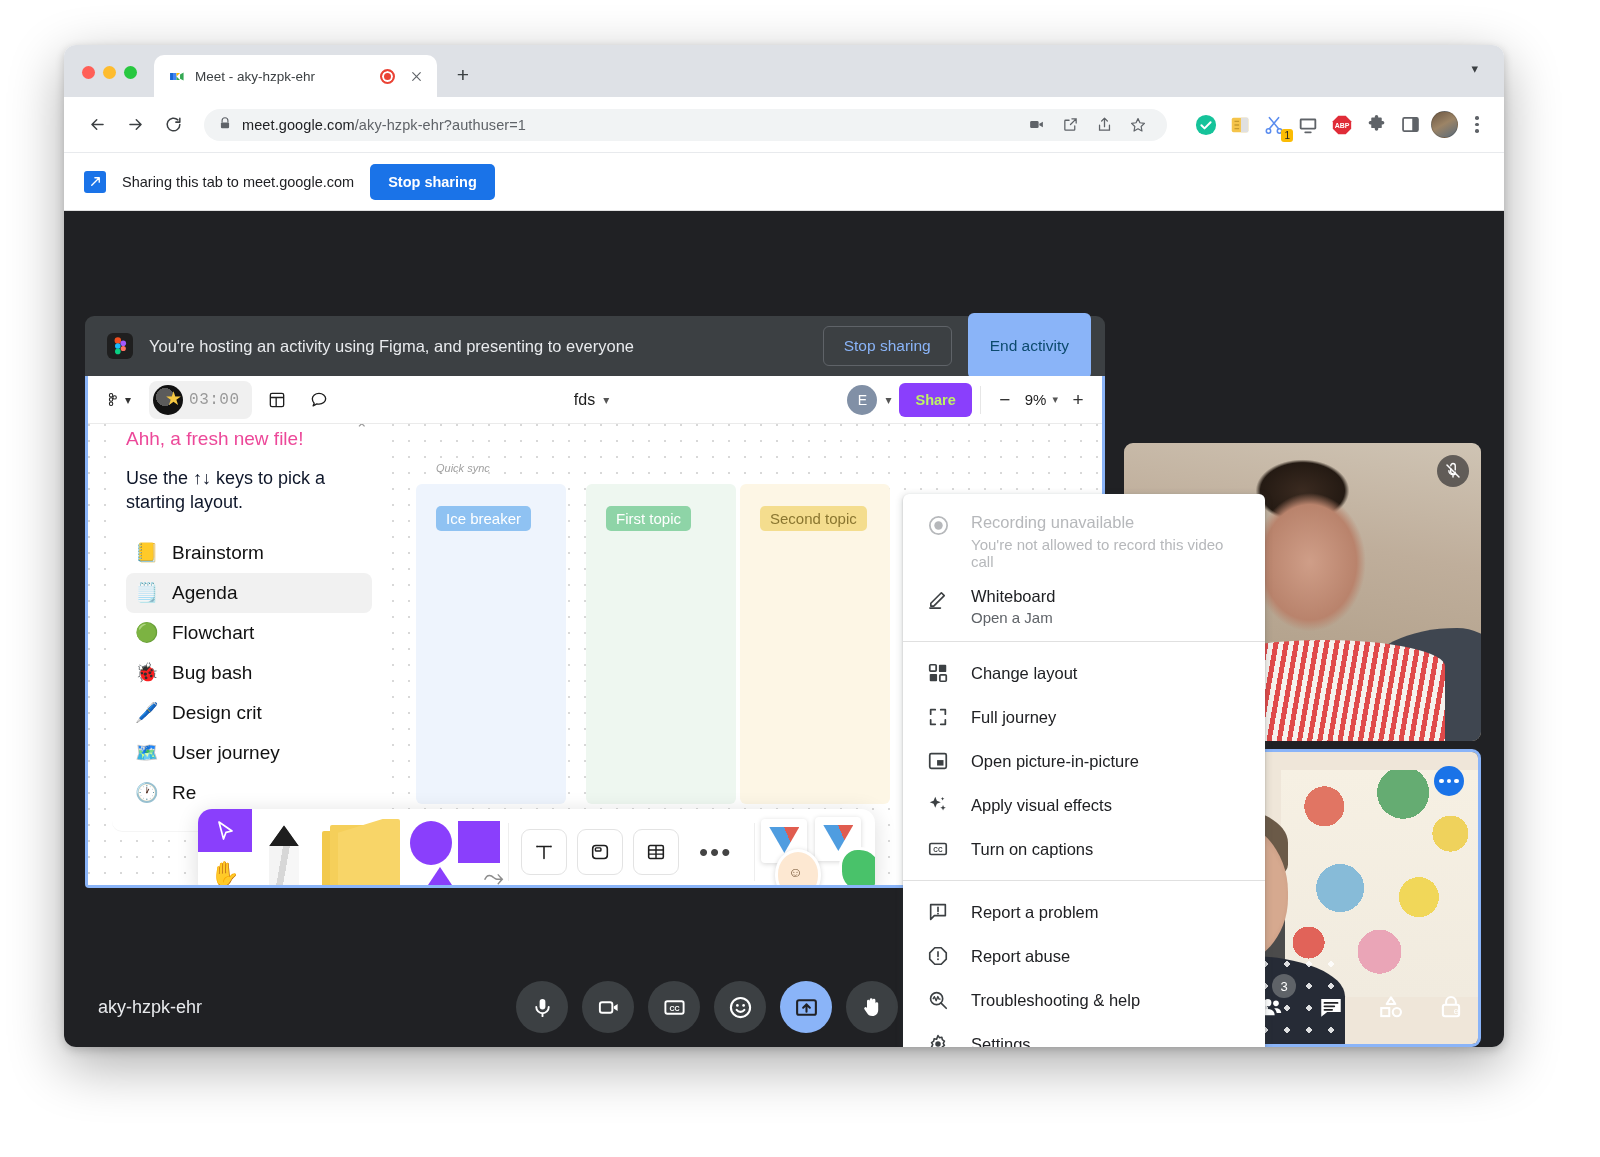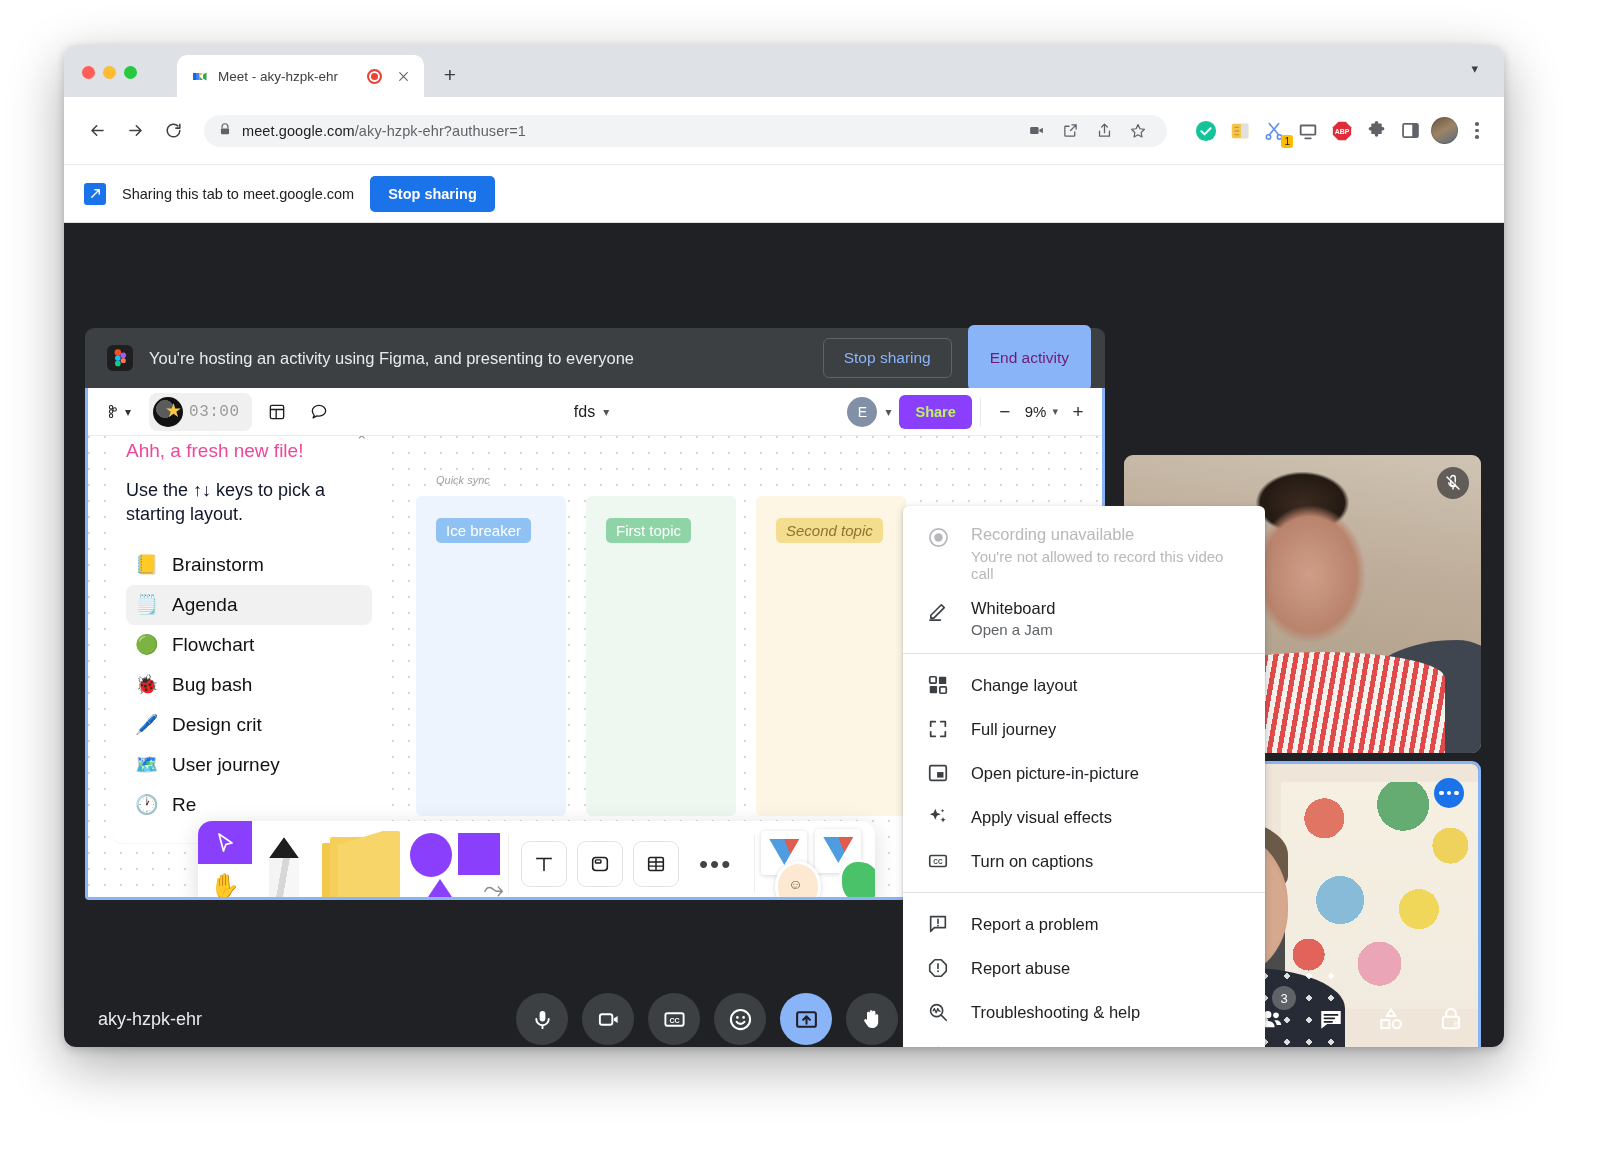--- a/index.html
+++ b/index.html
@@ -24,21 +24,21 @@
   
   .tabstrip {
     position: relative; height: 52px; background: #dee1e6;
     display: flex; align-items: flex-end; padding-left: 16px;
   }
   .traffic { position: absolute; left: 18px; top: 21px; display: flex; gap: 8px; }
   .tl { width: 13px; height: 13px; border-radius: 50%; }
   .tl.red { background:#ff5f57; } .tl.yellow { background:#febc2e; } .tl.green { background:#28c840; }
 
   .tab {
-    margin-left: 97px; height: 42px; width: 247px;
+    margin-left: 74px; height: 42px; width: 283px;
     background: #fff; border-radius: 10px 10px 0 0;
     display: flex; align-items: center; padding: 0 10px 0 14px; gap: 10px;
   }
   .tab-favicon { width: 17px; height: 17px; position: relative; flex: 0 0 auto; }
   .tab-title {
     font-size: 13.5px; color: #3c4043; white-space: nowrap;
     overflow: hidden; text-overflow: ellipsis; flex: 1 1 auto;
   }
   .rec-dot {
     width: 15px; height: 15px; border-radius: 50%;
@@ -55,21 +55,21 @@
     width: 28px; height: 28px; border-radius: 50%;
     display: flex; align-items: center; justify-content: center;
     font-size: 21px; color: #3c4043; font-weight: 300;
   }
   .chev-window {
     position: absolute; right: 26px; top: 16px; color:#3c4043; font-size: 13px;
   }
 
   
   .toolbar {
-    height: 68px; background: #fff; display: flex; align-items: center;
+    height: 56px; background: #fff; display: flex; align-items: center;
     padding: 0 16px; gap: 4px; border-bottom: 1px solid #e8eaed;
   }
   .nav-btn {
     width: 34px; height: 34px; border-radius: 50%;
     display: flex; align-items: center; justify-content: center;
     color: #3c4043;
   }
   .omnibox {
     flex: 1 1 auto; height: 32px; background: #f1f3f4; border-radius: 16px;
     display: flex; align-items: center; padding: 0 14px; gap: 10px;
@@ -194,21 +194,21 @@
     width: 26px; height: 26px; border-radius: 6px; background: #1f1f1f;
     position: relative; flex: 0 0 auto;
   }
   .banner-text { color: #e8eaed; font-size: 16.5px; flex: 1 1 auto; }
   .btn-outline {
     border: 1px solid #5f6368; color:#8ab4f8; background: transparent;
     font-size: 15.5px; padding: 10px 20px; border-radius: 6px; cursor:pointer;
     font-family: inherit;
   }
   .btn-filled {
-    border: none; color:#701a75; background:#8ab4f8;
+    border: none; color:#0c4a6e; background:#8ab4f8;
     font-size: 15.5px; padding: 24px 22px; border-radius: 6px; cursor:pointer;
     font-family: inherit;
   }
 
   .figjam {
     height: 512px; background:#fff; border: 3px solid #8ab4f8; border-top: none;
     border-radius: 0 0 4px 4px; position: relative; overflow: hidden;
   }
   .fj-top {
     height: 48px; background:#fff; display:flex; align-items:center;
@@ -273,21 +273,21 @@
     position:absolute; top: 52px; width: 150px; height: 320px; border-radius: 6px;
   }
   .sect-chip {
     position:absolute; left: 20px; top: 22px; border-radius: 5px;
     padding: 4px 10px; font-size: 15px; color:#fff; white-space:nowrap;
   }
   .s1 { left: 8px;  background: #eef4fd; }
   .s1 .sect-chip { background:#8fc2f2; }
   .s2 { left: 178px; background: #eef7f0; }
   .s2 .sect-chip { background:#8ed4a7; }
-  .s3 { left: 348px; background: #fdf6e5; font-style: italic; }
+  .s3 { left: 332px; background: #fdf6e5; }
   .s3 .sect-chip { background:#f4dd8e; color:#8a7630; }
 
   
   .fj-toolbar {
     position:absolute; left: 110px; bottom: -10px; height: 86px;
     background:#fff; border-radius: 14px; display:flex; align-items:stretch;
     box-shadow: 0 4px 22px rgba(0,0,0,.14); overflow: visible; z-index: 4;
   }
   .tb-sect { display:flex; align-items:center; gap: 6px; padding: 0 12px; }
   .tb-div { width:1px; background:#eee; margin: 14px 0; }

